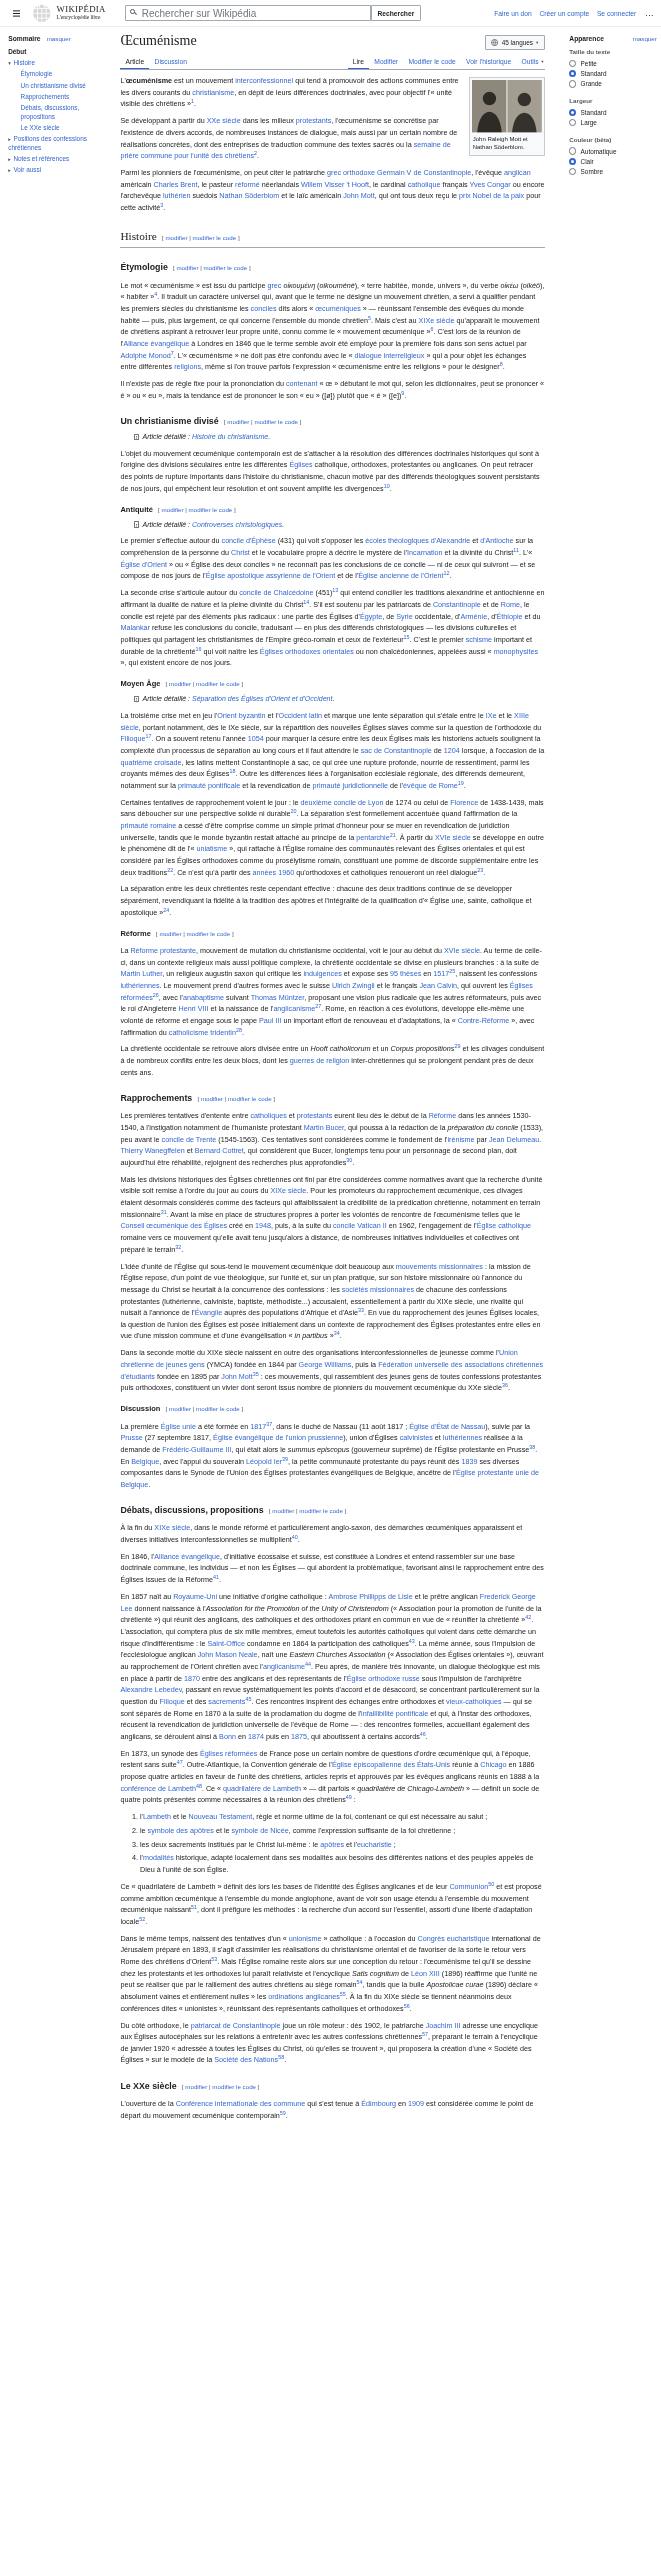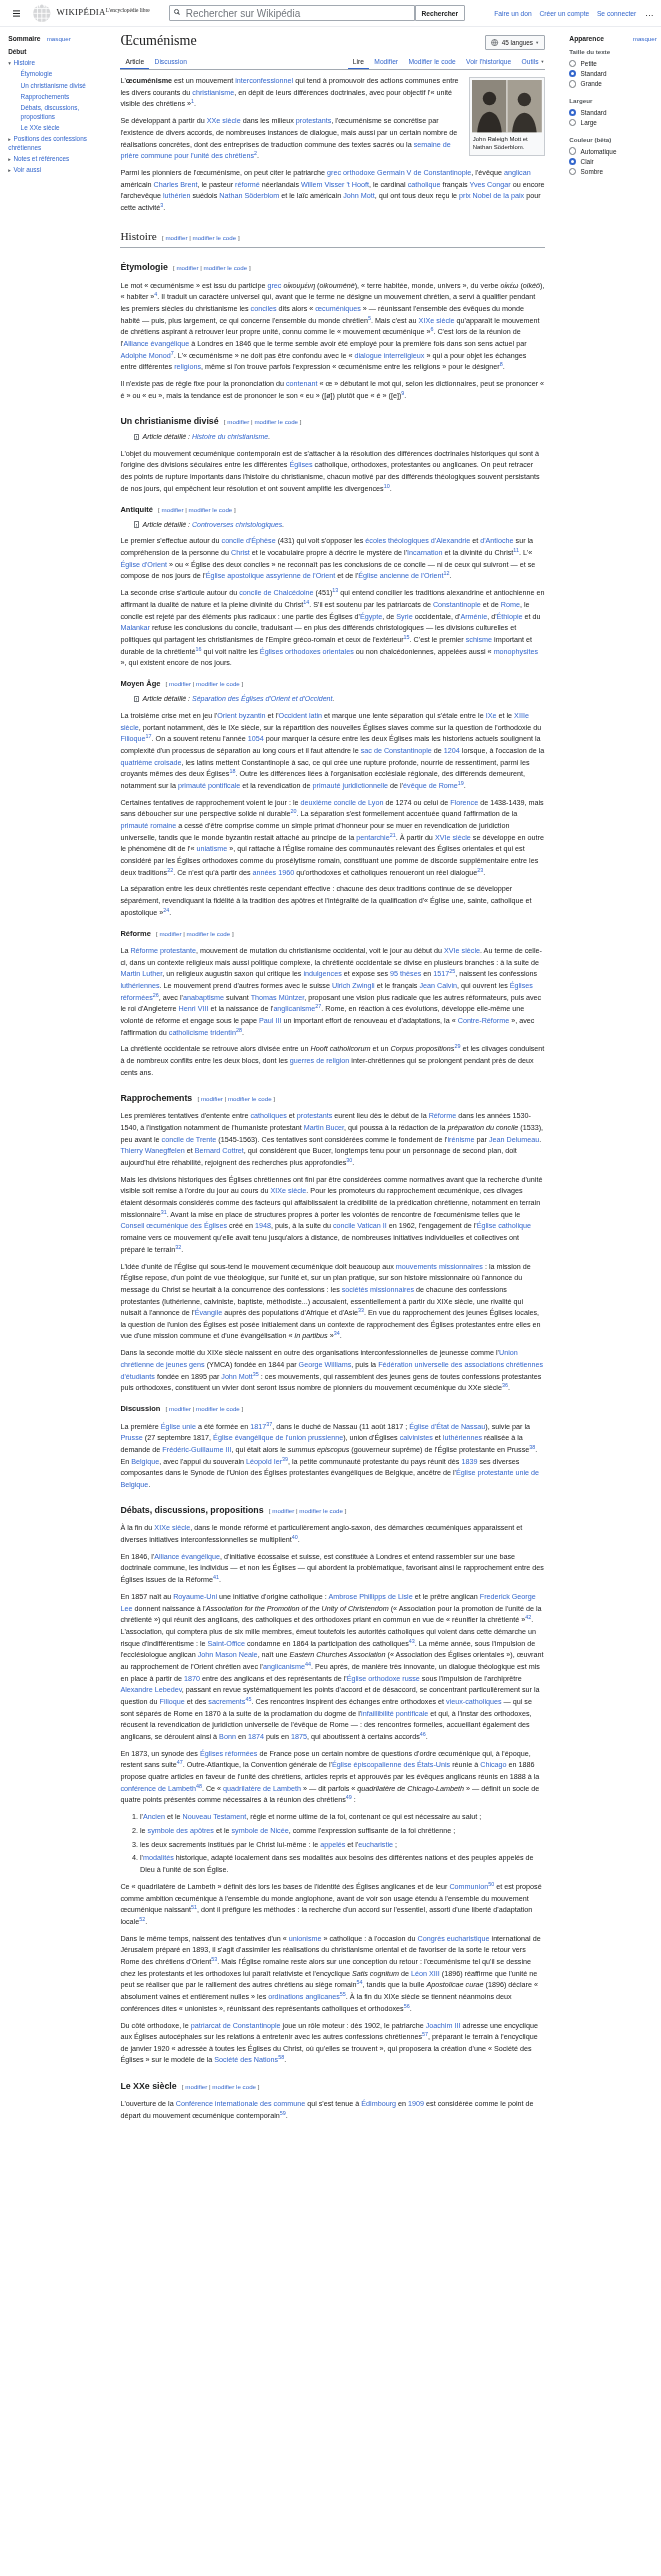--- a/index.html
+++ b/index.html
@@ -6,21 +6,21 @@
   html, body { margin: 0; padding: 0; background: #fff; }
   body { width: 662px; font-family: "Liberation Sans", sans-serif; color: #202122; }
   a { text-decoration: none; cursor: pointer; }
   .page { width: 662px; min-height: 3091px; background: #fff; }
 
   
   .topbar { display: flex; align-items: center; gap: 5.2px; height: 27px; padding: 0 7.2px; border-bottom: 0.5px solid #eaecf0; }
   .hamburger { width: 18.5px; height: 18.5px; background: none; border: none; display: flex; align-items: center; justify-content: center; cursor: pointer; }
   .hb-lines { display: block; width: 7.7px; height: 1px; background: #202122; box-shadow: 0 2.6px 0 #202122, 0 -2.6px 0 #202122; }
   .logo { display: flex; align-items: center; gap: 4.1px; }
-  .logo-text { display: flex; flex-direction: row; line-height: 1.1; }
+  .logo-text { display: flex; flex-direction: column; line-height: 1.1; }
   .wordmark { font-family: "Liberation Serif", serif; font-size: 8.8px; letter-spacing: 0.3px; color: #202122; }
   .tagline { font-family: "Liberation Serif", serif; font-size: 5.4px; color: #202122; }
   .search { display: flex; align-items: center; margin-left: 14.4px; position: relative; }
   .mag { position: absolute; left: 5.2px; top: 4.6px; width: 4.6px; height: 4.6px; border: 1px solid #54595d; border-radius: 50%; }
   .mag::after { content: ''; position: absolute; width: 3.1px; height: 1px; background: #54595d; transform: rotate(45deg); right: -2.6px; bottom: -1px; }
   .search-input { width: 246px; height: 16.5px; border: 0.5px solid #a2a9b1; border-radius: 1px 0 0 1px; padding: 0 4.1px 0 15.5px; font-size: 10px; font-family: "Liberation Sans", sans-serif; color: #202122; }
   .search-input::placeholder { color: #72777d; }
   .search-btn { height: 16.5px; border: 0.5px solid #a2a9b1; margin-left: -0.5px; background: #fff; font-weight: bold; color: #202122; font-size: 6.7px; padding: 0 5.7px; border-radius: 0 1px 1px 0; cursor: pointer; font-family: "Liberation Sans", sans-serif; }
   .user-links { margin-left: auto; display: flex; align-items: center; gap: 7.7px; font-size: 6.7px; }
   .user-links a { color: #3366cc; }
@@ -213,23 +213,23 @@
           <p>L'idée d'unité de l'Église qui sous-tend le mouvement œcuménique doit beaucoup aux <a class="lk">mouvements missionnaires</a> : la mission de l'Église repose, d'un point de vue théologique, sur l'unité et, sur un plan pratique, sur son histoire missionnaire où l'annonce du message du Christ se heurtait à la concurrence des confessions : les <a class="lk">sociétés missionnaires</a> de chacune des confessions protestantes (luthérienne, calviniste, baptiste, méthodiste...) accusaient, essentiellement à partir du XIXe siècle, une rivalité qui nuisait à l'annonce de l'<a class="lk">Évangile</a> auprès des populations d'Afrique et d'Asie<sup class="ref"><a>33</a></sup>. En vue du rapprochement des jeunes Églises locales, la question de l'union des Églises est posée initialement dans un contexte de rapprochement des Églises protestantes entre elles en vue d'une mission commune et d'une évangélisation « <i>in partibus</i> »<sup class="ref"><a>34</a></sup>.</p>
           <p>Dans la seconde moitié du XIXe siècle naissent en outre des organisations interconfessionnelles de jeunesse comme l'<a class="lk">Union chrétienne de jeunes gens</a> (YMCA) fondée en 1844 par <a class="lk">George Williams</a>, puis la <a class="lk">Fédération universelle des associations chrétiennes d'étudiants</a> fondée en 1895 par <a class="lk">John Mott</a><sup class="ref"><a>35</a></sup> : ces mouvements, qui rassemblent des jeunes gens de toutes confessions protestantes puis orthodoxes, constituent un vivier dont seront issus nombre de pionniers du mouvement œcuménique du XXe siècle<sup class="ref"><a>36</a></sup>.</p>
           <h4><span class="headline">Discussion</span><span class="editsection">[ <a>modifier</a> | <a>modifier le code</a> ]</span></h4>
           <p>La première <a class="lk">Église unie</a> a été formée en <a class="lk">1817</a><sup class="ref"><a>37</a></sup>, dans le duché de Nassau (11 août 1817 ; <a class="lk">Église d'État de Nassau</a>), suivie par la <a class="lk">Prusse</a> (27 septembre 1817, <a class="lk">Église évangélique de l'union prussienne</a>), union d'Églises <a class="lk">calvinistes</a> et <a class="lk">luthériennes</a> réalisée à la demande de <a class="lk">Frédéric-Guillaume III</a>, qui était alors le <i>summus episcopus</i> (gouverneur suprême) de l'Église protestante en Prusse<sup class="ref"><a>38</a></sup>. En <a class="lk">Belgique</a>, avec l'appui du souverain <a class="lk">Léopold Ier</a><sup class="ref"><a>39</a></sup>, la petite communauté protestante du pays réunit dès <a class="lk">1839</a> ses diverses composantes dans le Synode de l'Union des Églises protestantes évangéliques de Belgique, ancêtre de l'<a class="lk">Église protestante unie de Belgique</a>.</p>
           <h3><span class="headline">Débats, discussions, propositions</span><span class="editsection">[ <a>modifier</a> | <a>modifier le code</a> ]</span></h3>
           <p>À la fin du <a class="lk">XIXe siècle</a>, dans le monde réformé et particulièrement anglo-saxon, des démarches œcuméniques apparaissent et diverses initiatives interconfessionnelles se multiplient<sup class="ref"><a>40</a></sup>.</p>
           <p>En 1846, l'<a class="lk">Alliance évangélique</a>, d'initiative écossaise et suisse, est constituée à Londres et entend rassembler sur une base doctrinale commune, les individus — et non les Églises — qui abordent la problématique, favorisant ainsi le rapprochement entre des Églises issues de la Réforme<sup class="ref"><a>41</a></sup>.</p>
           <p>En 1857 naît au <a class="lk">Royaume-Uni</a> une initiative d'origine catholique : <a class="lk">Ambrose Phillipps de Lisle</a> et le prêtre anglican <a class="lk">Frederick George Lee</a> donnent naissance à l'<i>Association for the Promotion of the Unity of Christendom</i> (« Association pour la promotion de l'unité de la chrétienté ») qui réunit des anglicans, des catholiques et des orthodoxes priant en commun en vue de « réunifier la chrétienté »<sup class="ref"><a>42</a></sup>. L'association, qui comptera plus de six mille membres, émeut toutefois les autorités catholiques qui voient dans cette démarche un risque d'indifférentisme : le <a class="lk">Saint-Office</a> condamne en 1864 la participation des catholiques<sup class="ref"><a>43</a></sup>. La même année, sous l'impulsion de l'ecclésiologue anglican <a class="lk">John Mason Neale</a>, naît une <i>Eastern Churches Association</i> (« Association des Églises orientales »), œuvrant au rapprochement de l'Orient chrétien avec l'<a class="lk">anglicanisme</a><sup class="ref"><a>44</a></sup>. Peu après, de manière très innovante, un dialogue théologique est mis en place à partir de <a class="lk">1870</a> entre des anglicans et des représentants de l'<a class="lk">Église orthodoxe russe</a> sous l'impulsion de l'archiprêtre <a class="lk">Alexandre Lebedev</a>, passant en revue systématiquement les points d'accord et de désaccord, se concentrant particulièrement sur la question du <a class="lk">Filioque</a> et des <a class="lk">sacrements</a><sup class="ref"><a>45</a></sup>. Ces rencontres inspirent des échanges entre orthodoxes et <a class="lk">vieux-catholiques</a> — qui se sont séparés de Rome en 1870 à la suite de la proclamation du dogme de l'<a class="lk">infaillibilité pontificale</a> et qui, à l'instar des orthodoxes, récusent la revendication de juridiction universelle de l'évêque de Rome — : des rencontres formelles, accueillant également des anglicans, se déroulent ainsi à <a class="lk">Bonn</a> en <a class="lk">1874</a> puis en <a class="lk">1875</a>, qui aboutissent à certains accords<sup class="ref"><a>46</a></sup>.</p>
           <p>En 1873, un synode des <a class="lk">Églises réformées</a> de France pose un certain nombre de questions d'ordre œcuménique qui, à l'époque, restent sans suite<sup class="ref"><a>47</a></sup>. Outre-Atlantique, la Convention générale de l'<a class="lk">Église épiscopalienne des États-Unis</a> réunie à <a class="lk">Chicago</a> en 1886 propose quatre articles en faveur de l'unité des chrétiens, articles repris et approuvés par les évêques anglicans réunis en 1888 à la <a class="lk">conférence de Lambeth</a><sup class="ref"><a>48</a></sup>. Ce « <a class="lk">quadrilatère de Lambeth</a> » — dit parfois « <i>quadrilatère de Chicago-Lambeth</i> » — définit un socle de quatre points présentés comme nécessaires à la réunion des chrétiens<sup class="ref"><a>49</a></sup> :</p>
           <ol class="num-list">
-            <li>l'<a class="lk">Ancien</a> et le <a class="lk">Nouveau Testament</a>, règle et norme ultime de la foi, contenant ce qui est nécessaire au salut ;</li>
+            <li>l'<a class="lk">Lambeth</a> et le <a class="lk">Nouveau Testament</a>, règle et norme ultime de la foi, contenant ce qui est nécessaire au salut ;</li>
             <li>le <a class="lk">symbole des apôtres</a> et le <a class="lk">symbole de Nicée</a>, comme l'expression suffisante de la foi chrétienne ;</li>
-            <li>les deux sacrements institués par le Christ lui-même : le <a class="lk">appelés</a> et l'<a class="lk">eucharistie</a> ;</li>
+            <li>les deux sacrements institués par le Christ lui-même : le <a class="lk">apôtres</a> et l'<a class="lk">eucharistie</a> ;</li>
             <li>l'<a class="lk">modalités</a> historique, adapté localement dans ses modalités aux besoins des différentes nations et des peuples appelés de Dieu à l'unité de son Église.</li>
           </ol>
           <p>Ce « quadrilatère de Lambeth » définit dès lors les bases de l'identité des Églises anglicanes et de leur <a class="lk">Communion</a><sup class="ref"><a>50</a></sup> et est proposé comme ambition œcuménique à l'ensemble du monde anglophone, avant de voir son usage étendu à l'ensemble du mouvement œcuménique naissant<sup class="ref"><a>51</a></sup>, dont il préfigure les méthodes : la recherche d'un accord sur l'essentiel, assorti d'une liberté d'adaptation locale<sup class="ref"><a>52</a></sup>.</p>
           <p>Dans le même temps, naissent des tentatives d'un « <a class="lk">unionisme</a> » catholique : à l'occasion du <a class="lk">Congrès eucharistique</a> international de Jérusalem préparé en 1893, il s'agit d'assimiler les réalisations du christianisme oriental et de favoriser de la sorte le retour vers Rome des chrétiens d'Orient<sup class="ref"><a>53</a></sup>. Mais l'Église romaine reste alors sur une conception du retour : l'œcuménisme tel qu'il se dessine chez les protestants et les orthodoxes lui paraît relativiste et l'encyclique <i>Satis cognitum</i> de <a class="lk">Léon XIII</a> (1896) réaffirme que l'unité ne peut se réaliser que par le ralliement des autres chrétiens au siège romain<sup class="ref"><a>54</a></sup>, tandis que la bulle <i>Apostolicae curae</i> (1896) déclare « absolument vaines et entièrement nulles » les <a class="lk">ordinations anglicanes</a><sup class="ref"><a>55</a></sup>. À la fin du XIXe siècle se tiennent néanmoins deux conférences dites « unionistes », réunissant des représentants catholiques et orthodoxes<sup class="ref"><a>56</a></sup>.</p>
           <p>Du côté orthodoxe, le <a class="lk">patriarcat de Constantinople</a> joue un rôle moteur : dès 1902, le patriarche <a class="lk">Joachim III</a> adresse une encyclique aux Églises autocéphales sur les relations à entretenir avec les autres confessions chrétiennes<sup class="ref"><a>57</a></sup>, préparant le terrain à l'encyclique de janvier 1920 « adressée à toutes les Églises du Christ, où qu'elles se trouvent », qui proposera la création d'une « Société des Églises » sur le modèle de la <a class="lk">Société des Nations</a><sup class="ref"><a>58</a></sup>.</p>
           <h3><span class="headline">Le XXe siècle</span><span class="editsection">[ <a>modifier</a> | <a>modifier le code</a> ]</span></h3>
           <p>L'ouverture de la <a class="lk">Conférence internationale des commune</a> qui s'est tenue à <a class="lk">Édimbourg</a> en <a class="lk">1909</a> est considérée comme le point de départ du mouvement œcuménique contemporain<sup class="ref"><a>59</a></sup>.</p>
         </div>
     </main>
 

